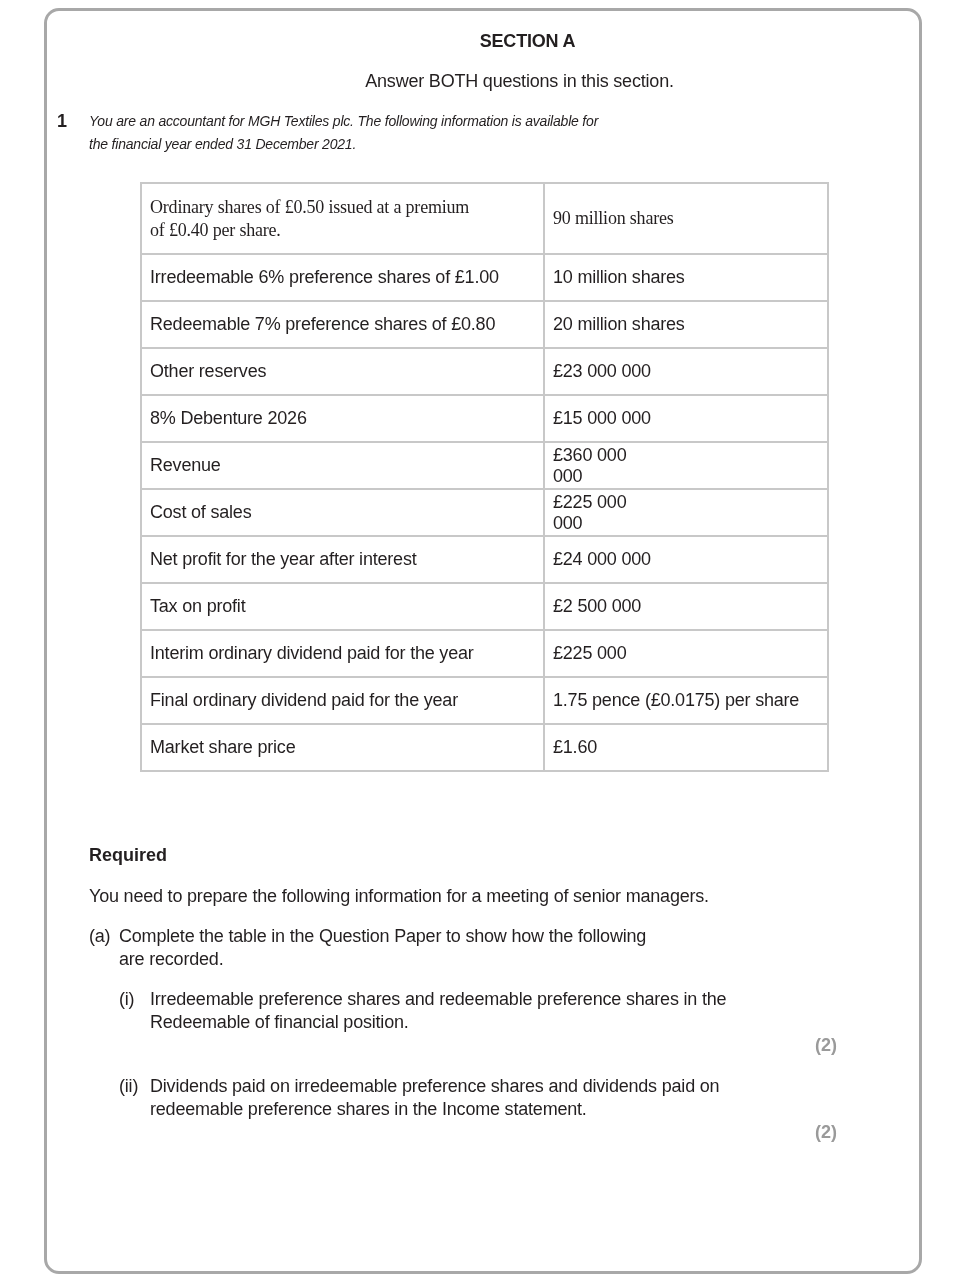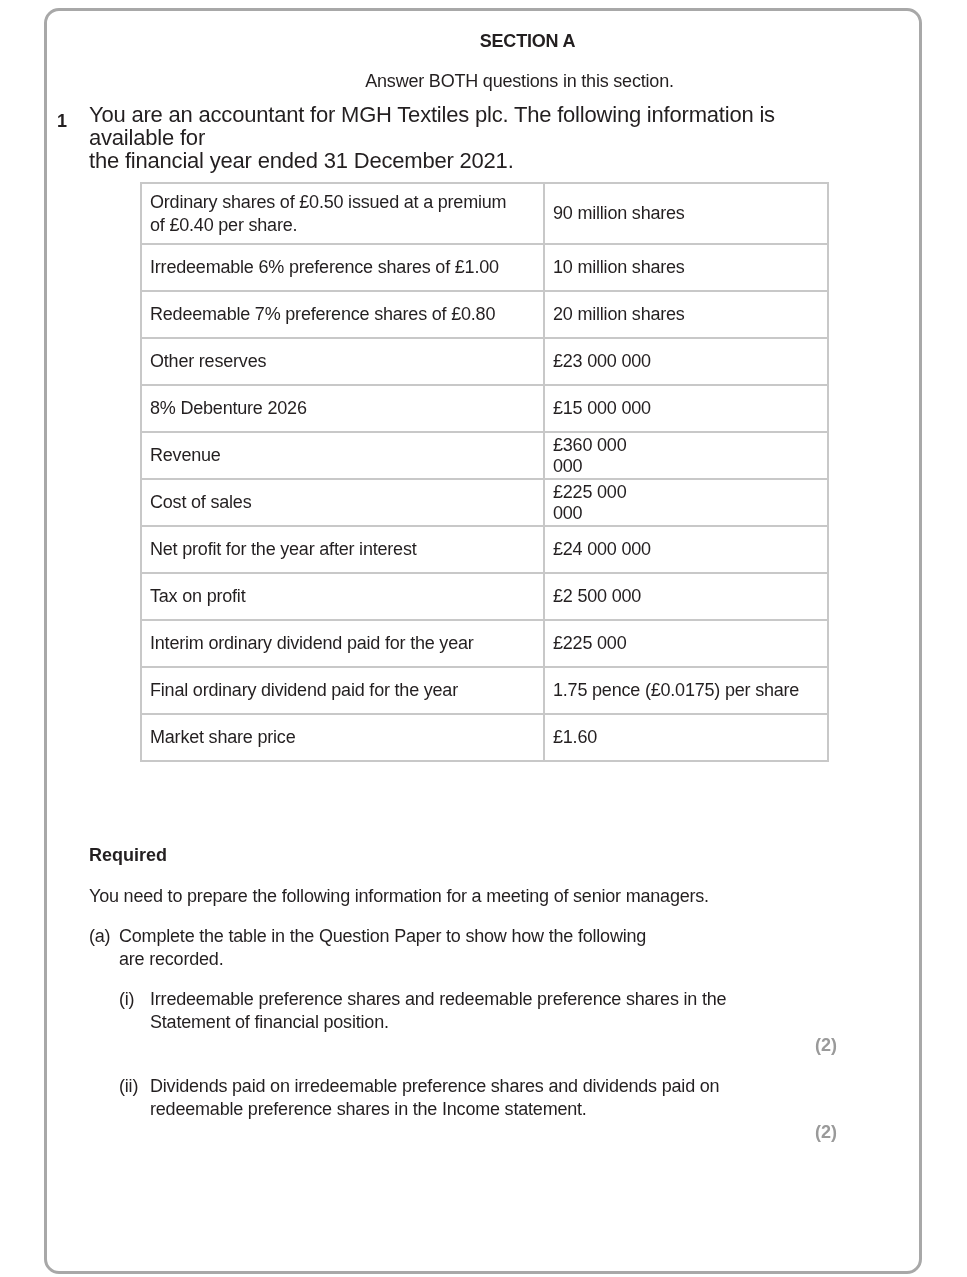--- a/index.html
+++ b/index.html
@@ -5,29 +5,29 @@
   html, body { margin: 0; padding: 0; background: #ffffff; }
   body { width: 967px; height: 1277px; position: relative; overflow: hidden;
          font-family: "Liberation Sans", "DejaVu Sans", sans-serif; color: #231f20; }
   .frame { position: absolute; left: 44px; top: 8px; width: 872px; height: 1260px;
            border: 3px solid #a8a8a8; border-radius: 15px; box-sizing: content-box; }
   .section-title { position: absolute; left: 0; width: 967px; top: 31px; text-align: center;
                    font-weight: bold; font-size: 18px; letter-spacing: -0.2px; padding-left: 44px; }
   .section-sub { position: absolute; left: 0; width: 967px; top: 71px; text-align: center;
                  font-weight: normal; font-size: 18px; letter-spacing: -0.2px; padding-left: 36px; }
   .q-num { position: absolute; left: 57px; top: 111px; font-weight: bold; font-size: 18px; }
-  .q-intro { position: absolute; left: 89px; top: 103px; width: 720px; font-size: 22px;
-             line-height: 23px; letter-spacing: -0.2px; }
+  .q-intro { position: absolute; left: 89px; top: 110px; width: 720px; font-size: 14px;
+             line-height: 23px; letter-spacing: -0.2px; font-style: italic; }
   table.data { position: absolute; left: 140px; top: 182px; border-collapse: collapse;
                font-size: 18px; letter-spacing: -0.2px; }
   table.data td { border: 2px solid #c8c8c8; padding: 0 8px; vertical-align: middle; }
   table.data td.label { width: 385px; }
   table.data td.value { width: 266px; border-radius: 25px; }
   table.data tr { height: 47px; }
-  table.data tr.tall { height: 61px; }
+  table.data tr.tall { height: 71px; font-family: Liberation Serif, serif; }
   .num { display: inline-block; width: 107px; }
   .lbl-line { line-height: 23px; }
   .required { position: absolute; left: 89px; top: 845px; font-weight: bold; font-size: 18px; }
   .para { position: absolute; font-size: 18px; line-height: 23px; letter-spacing: -0.2px; }
   .marks { position: absolute; right: 130px; font-weight: bold; font-size: 18px; color: #9a9a9a; }
 </style>
 </head>
 <body>
 
 <div class="frame"></div>
@@ -103,21 +103,21 @@
 
 <div class="para" style="left:89px; top:925px;">(a)</div>
 <div class="para" style="left:119px; top:925px; width:620px;">
   <div>Complete the table in the Question Paper to show how the following</div>
   <div>are recorded.</div>
 </div>
 
 <div class="para" style="left:119px; top:988px;">(i)</div>
 <div class="para" style="left:150px; top:988px; width:660px;">
   <div>Irredeemable preference shares and redeemable preference shares in the</div>
-  <div>Statement of financial position.</div>
+  <div>Redeemable of financial position.</div>
 </div>
 <div class="marks" style="top:1035px;">(2)</div>
 
 <div class="para" style="left:119px; top:1075px;">(ii)</div>
 <div class="para" style="left:150px; top:1075px; width:660px;">
   <div>Dividends paid on irredeemable preference shares and dividends paid on</div>
   <div>redeemable preference shares in the Income statement.</div>
 </div>
 <div class="marks" style="top:1122px;">(2)</div>
 

